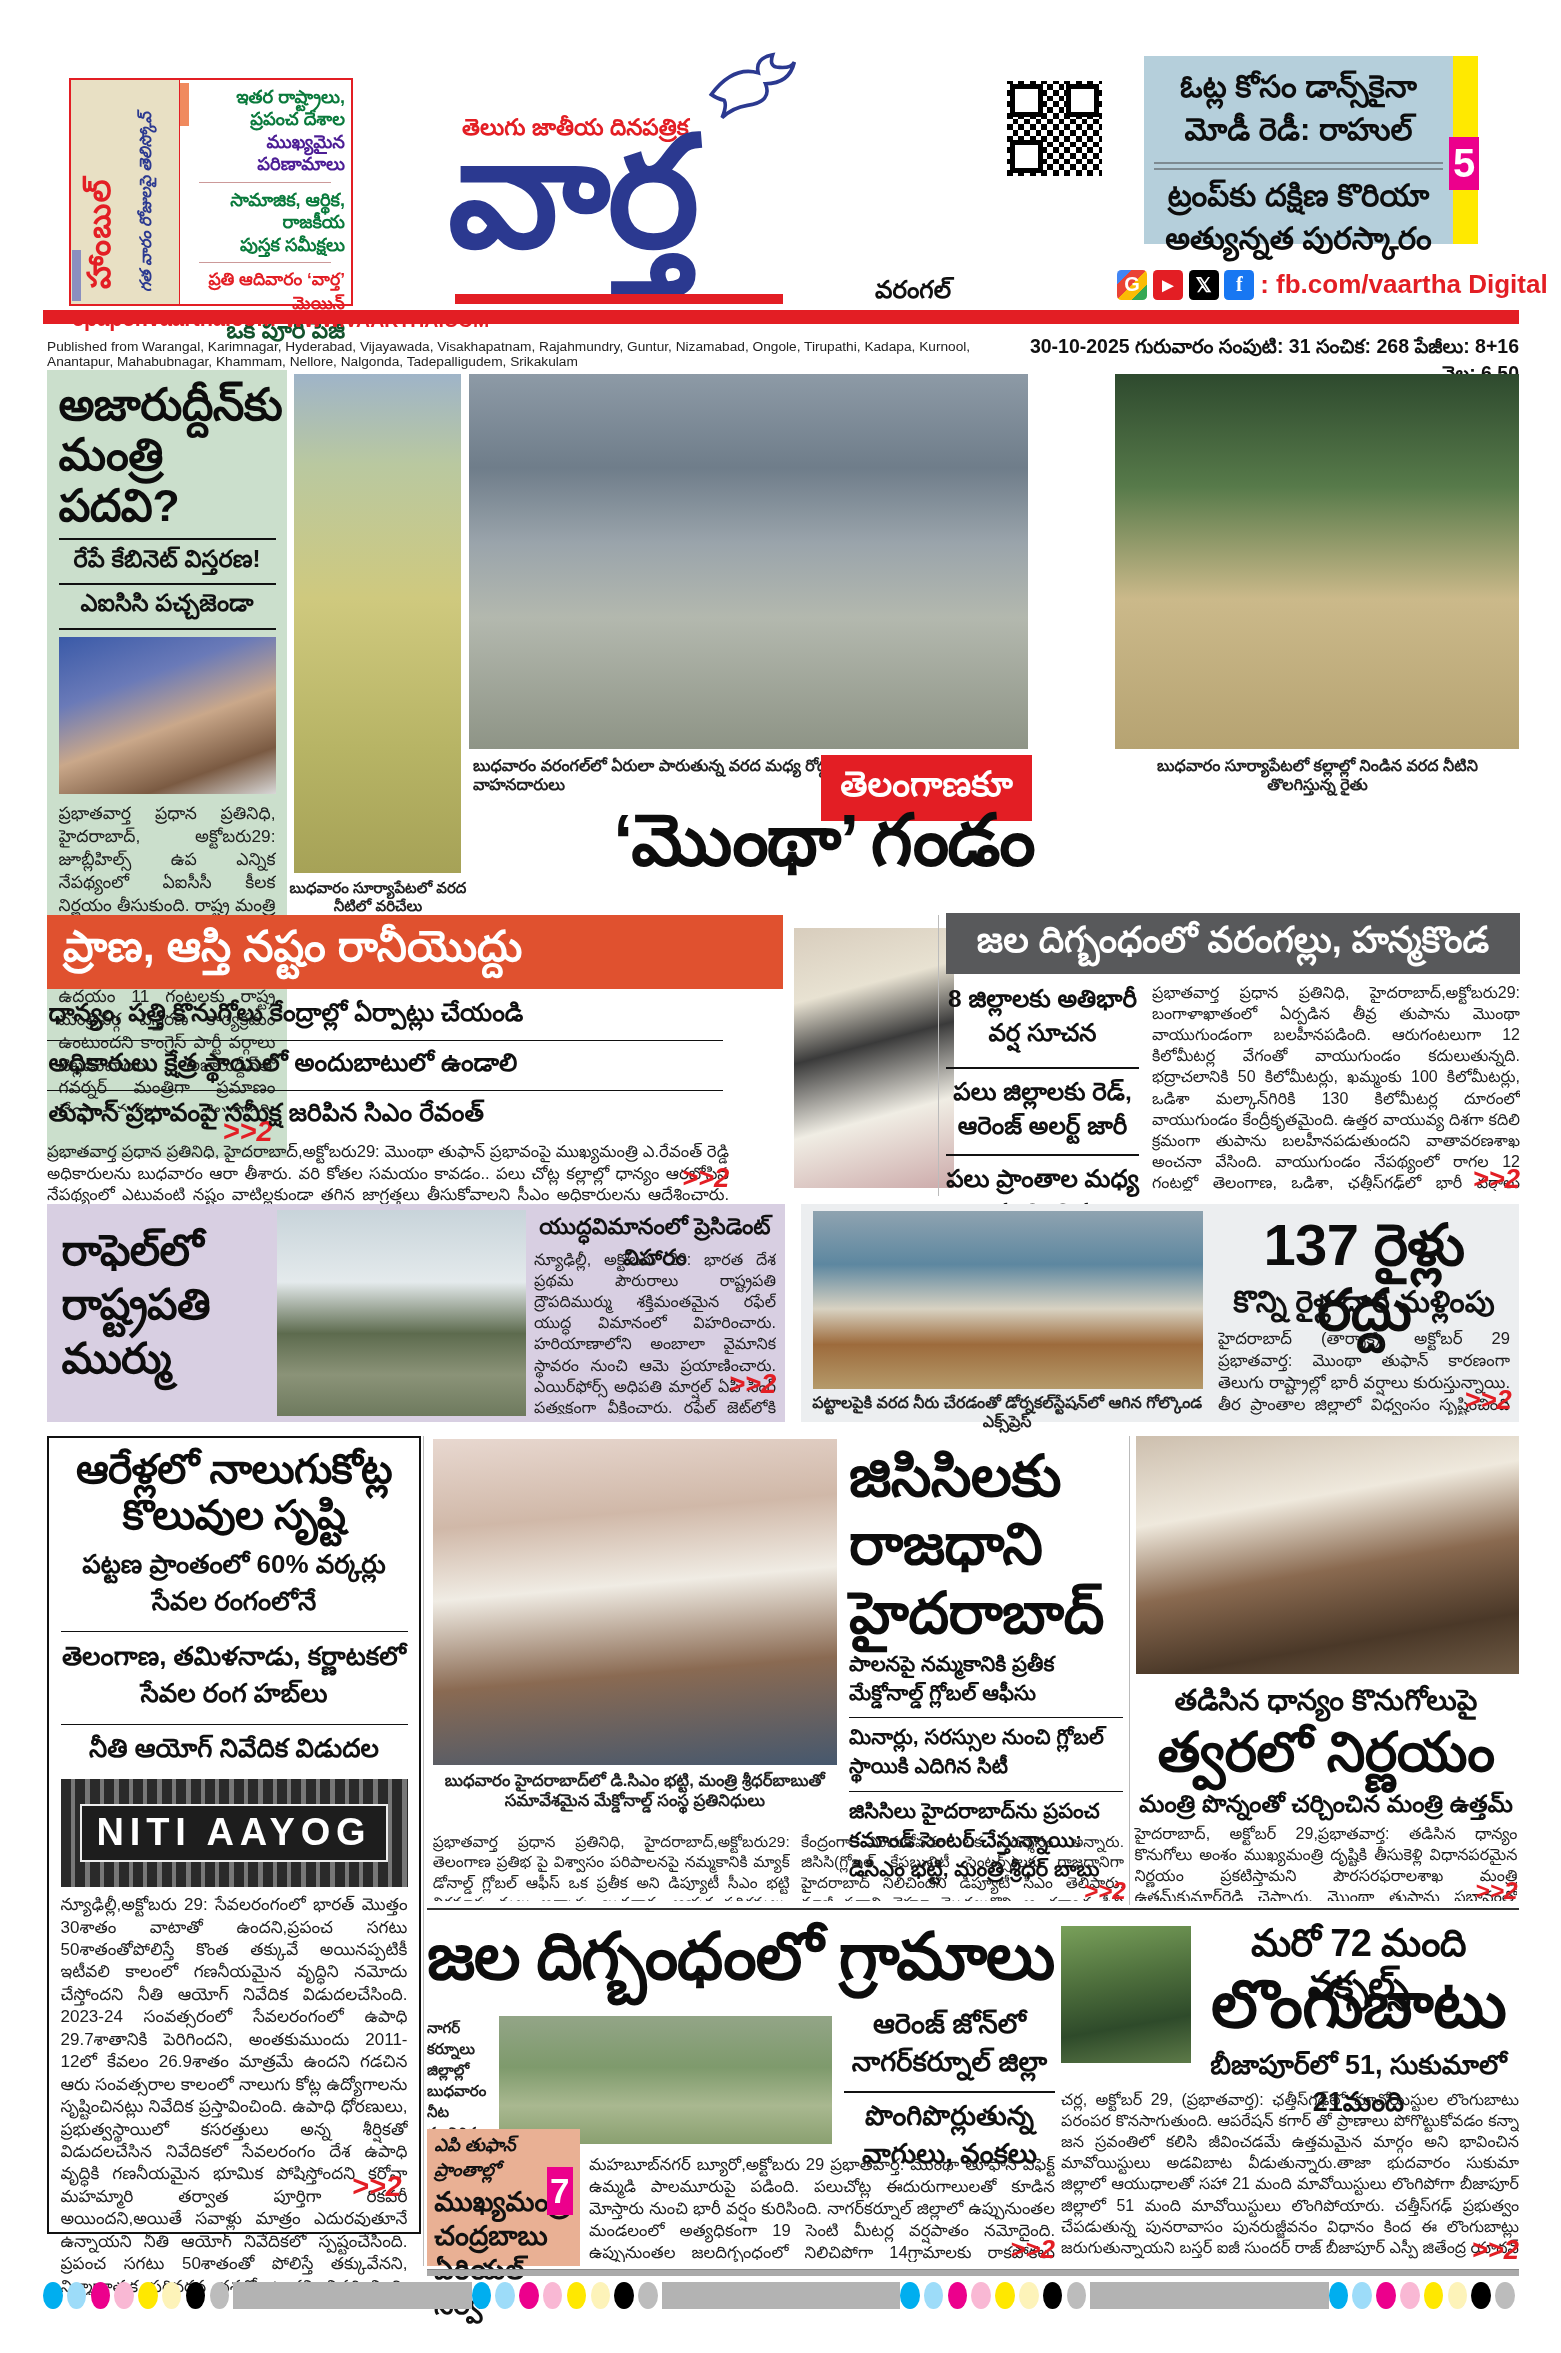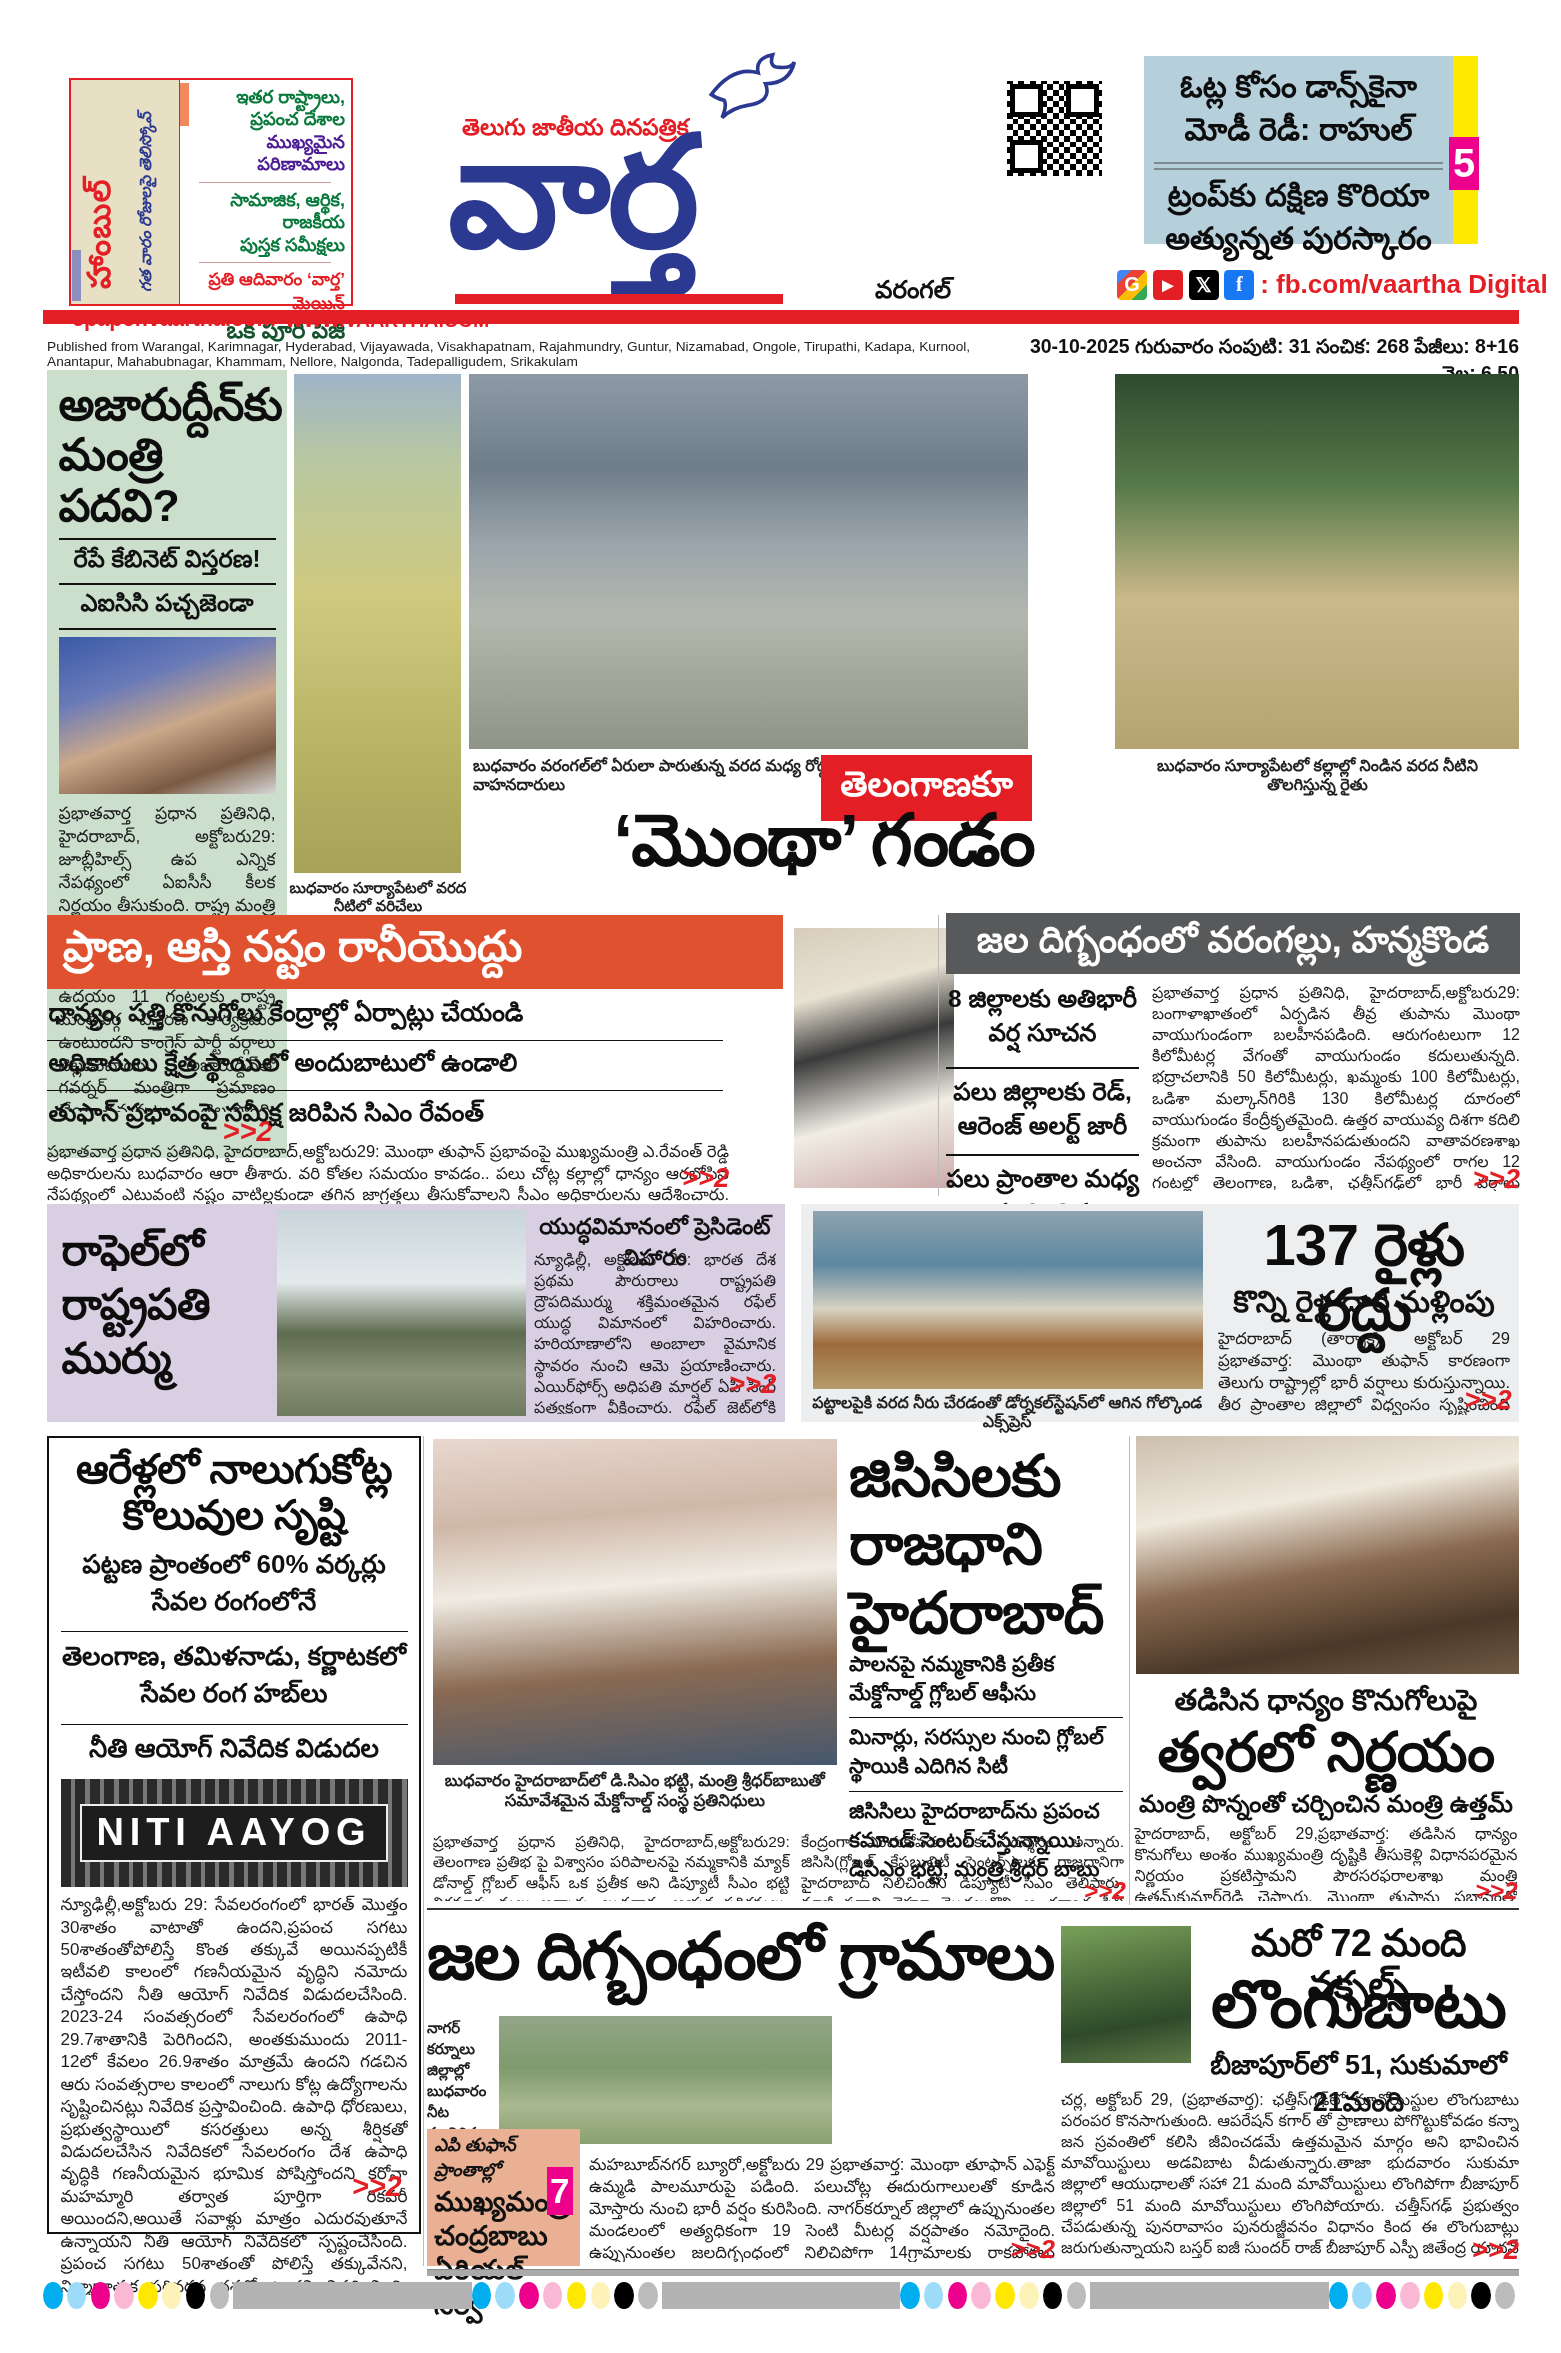--- a/index.html
+++ b/index.html
@@ -183,20 +183,26 @@
     <div class="body-text" style="position:absolute;left:1.4px;top:387px;width:383px;height:78px;font-size:16px;">హైదరాబాద్, అక్టోబర్ 29,ప్రభాతవార్త: తడిసిన ధాన్యం కొనుగోలు అంశం ముఖ్యమంత్రి దృష్టికి తీసుకెళ్లి విధానపరమైన నిర్ణయం ప్రకటిస్తామని పౌరసరఫరాలశాఖ మంత్రి ఉత్తమ్‌కుమార్‌రెడ్డి చెప్పారు. మొంథా తుఫాను ప్రభావంతో రాష్ట్రంలో కురుస్తున్న భారీ వర్షాల నేపథ్యంలో సివిల్ సప్లయ్ మంత్రి ఉత్తమ్ కుమార్ రెడ్డి తో మంత్రి పొన్నం ప్రభాకర్,ఎమ్మెల్యే మేడిపల్లి సత్యం సమావేశమై వర్షంతో రైతులకు కలుగుతున్న నష్టాలను తెలిపారు. భారీ వర్షాలతో ఉమ్మడి కరీంనగర్ జిల్లా ,సిద్దిపేట జిల్లా,హనుమకొండ జిల్లా లో భారీగా పంట నష్టం జరిగిందని</div>
     <div class="jump" style="position:absolute;right:1.4px;bottom:0;font-size:24.5px;">&gt;&gt;2</div>
   </div>
 
   <div class="abs" style="left:427px;top:1908px;width:1092px;height:2.2px;background:#333;"></div>
 
   <div class="abs" style="left:427px;top:1916px;width:628px;height:350px;">
     <div class="headline" style="position:absolute;left:0;top:4.3px;width:628px;font-size:66px;letter-spacing:-1.4px;">జల దిగ్బంధంలో గ్రామాలు</div>
     <div style="position:absolute;left:0;top:101px;width:66px;font-size:15px;font-weight:bold;line-height:1.4;color:#222;">నాగర్ కర్నూలు జిల్లాల్లో బుధవారం నీట మునిగిన వరి పంట</div>
     <div class="photo abs" style="left:72px;top:100px;width:333px;height:128px;background:linear-gradient(180deg,#93a587 0%,#7e9a6c 40%,#a9b890 70%,#8aa070 100%);"></div>
+    <div class="abs" style="left:417px;top:92px;width:211px;text-align:center;">
+      <div class="subhead" style="font-size:27.4px;">ఆరెంజ్ జోన్‌లో</div>
+      <div class="subhead" style="font-size:27.4px;padding-bottom:7.2px;border-bottom:2.2px solid #111;">నాగర్‌కర్నూల్ జిల్లా</div>
+      <div class="subhead" style="font-size:27.4px;padding-top:7.2px;">పొంగిపొర్లుతున్న</div>
+      <div class="subhead" style="font-size:27.4px;">వాగులు, వంకలు</div>
+    </div>
 
     <div class="abs" style="left:0;top:213px;width:153px;height:137px;background:#e9b094;padding:5.8px 7.2px;box-sizing:border-box;">
       <div style="font-size:18px;font-weight:bold;font-style:italic;">ఎపి తుఫాన్ ప్రాంతాల్లో</div>
       <div style="font-size:27.4px;font-weight:bold;line-height:1.25;">ముఖ్యమంత్రి</div>
       <div style="font-size:27.4px;font-weight:bold;line-height:1.25;">చంద్రబాబు</div>
       <div style="font-size:27.4px;font-weight:bold;line-height:1.25;">ఏరియల్ సర్వే</div>
       <div style="position:absolute;right:7.2px;top:38px;width:26px;height:48px;background:#ec008c;color:#fff;font-size:35px;font-weight:bold;
                   display:flex;align-items:center;justify-content:center;">7</div>
     </div>
     <div class="body-text" style="position:absolute;left:162px;top:238px;width:466px;height:108px;font-size:16.6px;">మహబూబ్‌నగర్ బ్యూరో,అక్టోబరు 29 ప్రభాతవార్త: మొంథా తూఫాన్ ఎఫెక్ట్ ఉమ్మడి పాలమూరుపై పడింది. పలుచోట్ల ఈదురుగాలులతో కూడిన మోస్తారు నుంచి భారీ వర్షం కురిసింది. నాగర్‌కర్నూల్ జిల్లాలో ఉప్పునుంతల మండలంలో అత్యధికంగా 19 సెంటి మీటర్ల వర్షపాతం నమోదైంది. ఉప్పునుంతల జలదిగ్బంధంలో నిలిచిపోగా 14గ్రామాలకు రాకపోకలు నిలిచిపోయాయి. ఉప్పునుంతల నుంచి అచ్చంపేటకు వెళ్లే మార్గంలో మల్లప్ప వాగు, ఉప్పునుంతల నుంచి కంసానిపల్లి మీదుగా ముఖ్యమంత్రి ఎనుముల రేవంత్ రెడ్డి</div>

